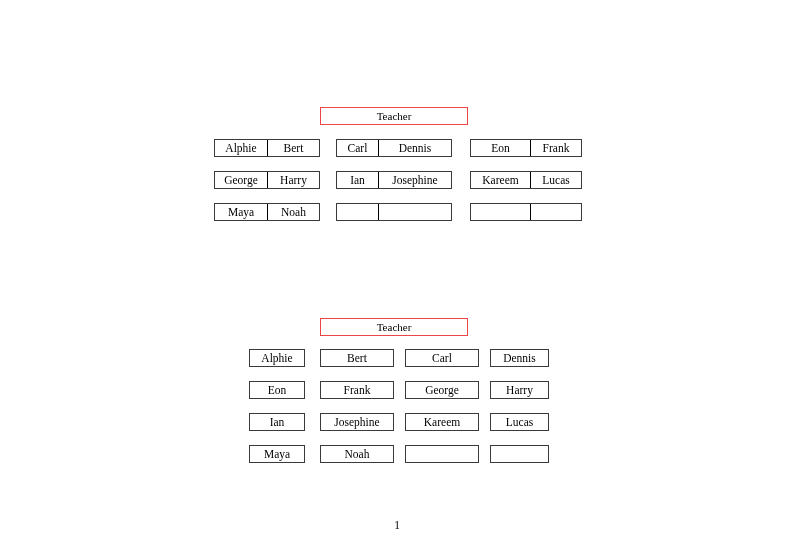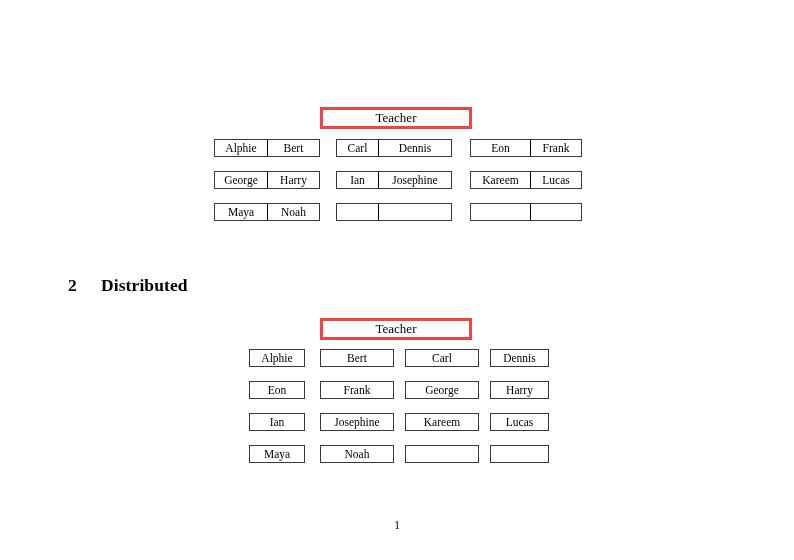--- a/index.html
+++ b/index.html
@@ -70,25 +70,25 @@
     overflow: hidden;
   }
   .pairbox .half + .half {
     border-left: 1px solid #000000;
   }
 
   
   .teacher-box {
     position: absolute;
     width: 146px;
-    border: 3px solid #ef4444;
+    border: 1px solid #ef4444;
     height: 16px;
     line-height: 16px;
     text-align: center;
-    font-size: 13px;
+    font-size: 11px;
     background: #ffffff;
     white-space: nowrap;
   }
   #teacher-classical   { left: 320px; top: 107px; }
   #teacher-distributed { left: 320px; top: 318px; }
 
   
   .s1-col1 { left: 214px; }
   .s1-col2 { left: 336px; }
   .s1-col3 { left: 470px; }
@@ -186,23 +186,20 @@
       <div class="half b">Lucas</div>
     </div>
   </div>
   <div class="boxrow s1-col3 s1-row3">
     <div class="pairbox">
       <div class="half a"></div>
       <div class="half b"></div>
     </div>
   </div>
 
-  <div class="section-heading" id="heading-distributed">
-    <span class="sec-num">2</span><span>Distributed</span>
-  </div>
 
   <div class="teacher-box" id="teacher-distributed">Teacher</div>
 
   <div class="boxrow s2-row s2-row1">
     <div class="cellbox c1">Alphie</div>
     <div class="cellbox c2">Bert</div>
     <div class="cellbox c3">Carl</div>
     <div class="cellbox c4">Dennis</div>
   </div>
   <div class="boxrow s2-row s2-row2">

